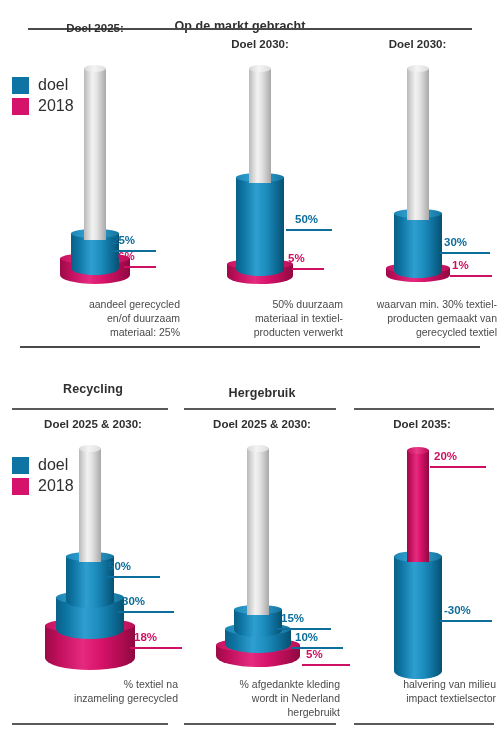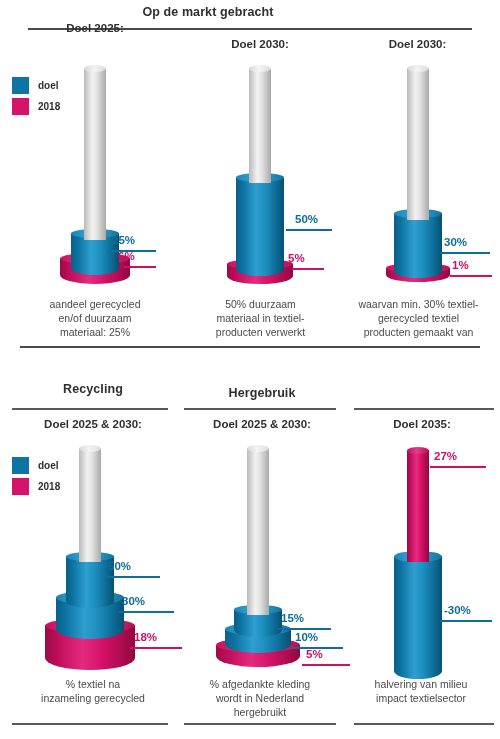--- a/index.html
+++ b/index.html
@@ -21,21 +21,21 @@
   .rule{background:#4a4a4a;height:2px;}
   .rule-thin{background:#5a5a5a;height:2px;}
   .col-title{
     font-size:11.5px;font-weight:bold;color:#2f2f2f;text-align:center;
   }
 
   
   .legend{position:absolute;}
   .legend-row{display:flex;align-items:center;height:18px;margin-bottom:3px;}
   .swatch{width:17px;height:17px;display:inline-block;}
-  .legend-label{font-size:10px;color:#2f2f2f;margin-left:9px;font-weight:bold;}
+  .legend-label{font-size:16px;color:#2f2f2f;margin-left:9px;font-weight:normal;}
 
   
   .cyl{position:absolute;}
   .cyl .body{position:absolute;left:0;top:0;width:100%;height:100%;}
   .cyl .top{position:absolute;left:0;width:100%;}
 
   .grey .body{
     background:linear-gradient(to right,#b9b9b9 0%,#cfcfcf 14%,#f2f2f2 38%,#e3e3e3 58%,#c2c2c2 82%,#a8a8a8 100%);
   }
   .grey .top{
@@ -61,30 +61,30 @@
   .callout{position:absolute;font-size:11.5px;font-weight:bold;white-space:nowrap;}
   .callout.blue-t{color:#0d6e9b;}
   .callout.pink-t{color:#cf0f63;}
   .leader{position:absolute;height:1.6px;}
   .leader.blue-l{background:#0d6e9b;}
   .leader.pink-l{background:#cf0f63;}
 
   
   .caption{
     position:absolute;font-size:10.5px;line-height:14px;color:#4a4a4a;
-    text-align:center;
+    text-align:right;
   }
   .caption div{white-space:nowrap;}
 </style>
 </head>
 <body>
 
 <div class="stage">
 
-  <div class="abs section-title" style="left:0;top:5px;width:416px;">Op de markt gebracht</div>
+  <div class="abs section-title" style="left:0;top:19px;width:416px;padding-left:32px;">Op de markt gebracht</div>
   <div class="abs rule" style="left:28px;top:28px;width:444px;"></div>
 
   <div class="abs col-title" style="left:10px;top:22px;width:170px;">Doel 2025:</div>
   <div class="abs col-title" style="left:175px;top:38px;width:170px;">Doel 2030:</div>
   <div class="abs col-title" style="left:340px;top:38px;width:155px;">Doel 2030:</div>
 
   <div class="legend" style="left:12px;top:76px;">
     <div class="legend-row">
       <span class="swatch" style="background:#0d74a3;"></span>
       <span class="legend-label">doel</span>
@@ -156,22 +156,22 @@
     <div class="top" style="top:-3px;height:7px;"></div>
   </div>
 
   <div class="callout blue-t" style="left:444px;top:236px;">30%</div>
   <div class="leader blue-l" style="left:440px;top:252px;width:50px;"></div>
   <div class="callout pink-t" style="left:452px;top:259px;">1%</div>
   <div class="leader pink-l" style="left:450px;top:275px;width:42px;"></div>
 
   <div class="caption" style="left:340px;top:297px;width:157px;">
     <div>waarvan min. 30% textiel-</div>
+    <div>producten gemaakt van</div>
     <div>gerecycled textiel</div>
-    <div>producten gemaakt van</div>
   </div>
 
   <div class="abs rule" style="left:20px;top:346px;width:460px;"></div>
 
   <div class="abs section-title" style="left:8px;top:382px;width:170px;">Recycling</div>
   <div class="abs rule-thin" style="left:12px;top:408px;width:156px;"></div>
 
   <div class="abs section-title" style="left:182px;top:386px;width:160px;">Hergebruik</div>
   <div class="abs rule-thin" style="left:184px;top:408px;width:152px;"></div>
 
@@ -259,21 +259,21 @@
 
   <div class="cyl blue" style="left:394px;top:556px;width:48px;height:123px;">
     <div class="body" style="border-radius:0 0 24px 24px / 0 0 8px 8px;"></div>
     <div class="top" style="top:-5px;height:11px;"></div>
   </div>
   <div class="cyl pink" style="left:407px;top:450px;width:22px;height:112px;">
     <div class="body"></div>
     <div class="top" style="top:-3px;height:7px;"></div>
   </div>
 
-  <div class="callout pink-t" style="left:434px;top:450px;">27%</div>
+  <div class="callout pink-t" style="left:434px;top:450px;">20%</div>
   <div class="leader pink-l" style="left:430px;top:466px;width:56px;"></div>
 
   <div class="callout blue-t" style="left:444px;top:604px;">-30%</div>
   <div class="leader blue-l" style="left:440px;top:620px;width:52px;"></div>
 
   <div class="caption" style="left:346px;top:677px;width:150px;">
     <div>halvering van milieu</div>
     <div>impact  textielsector</div>
   </div>
   <div class="abs rule-thin" style="left:354px;top:723px;width:140px;"></div>

